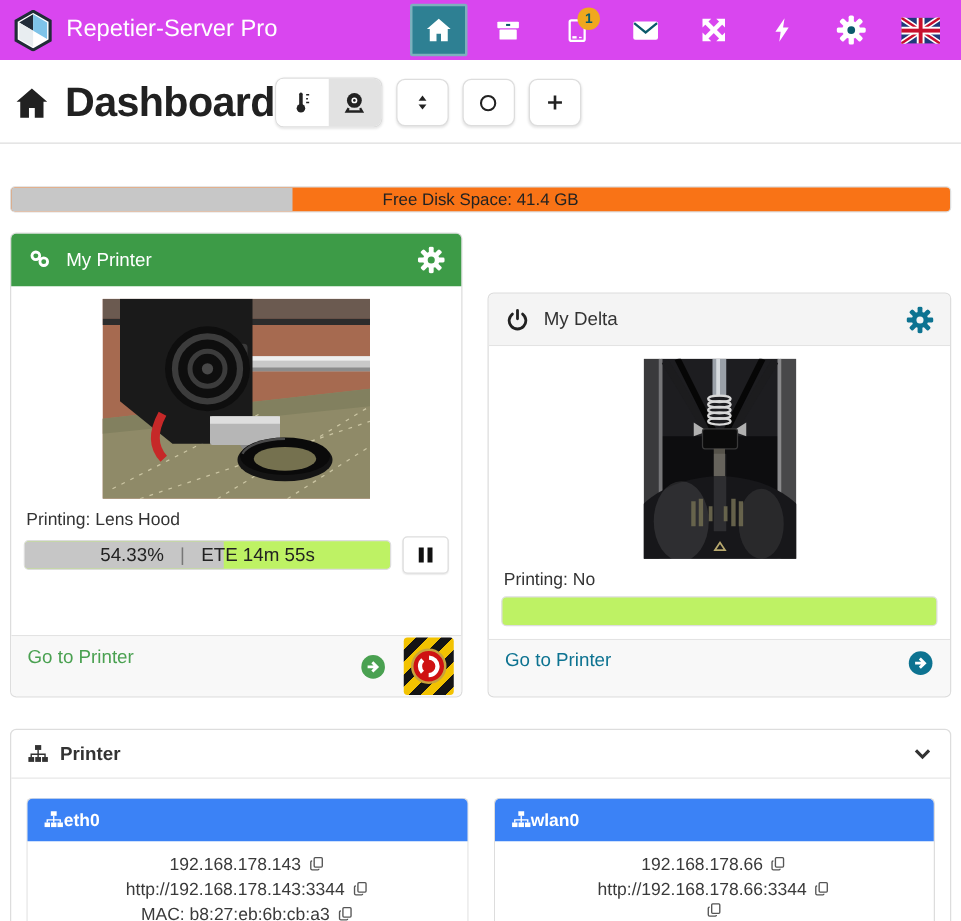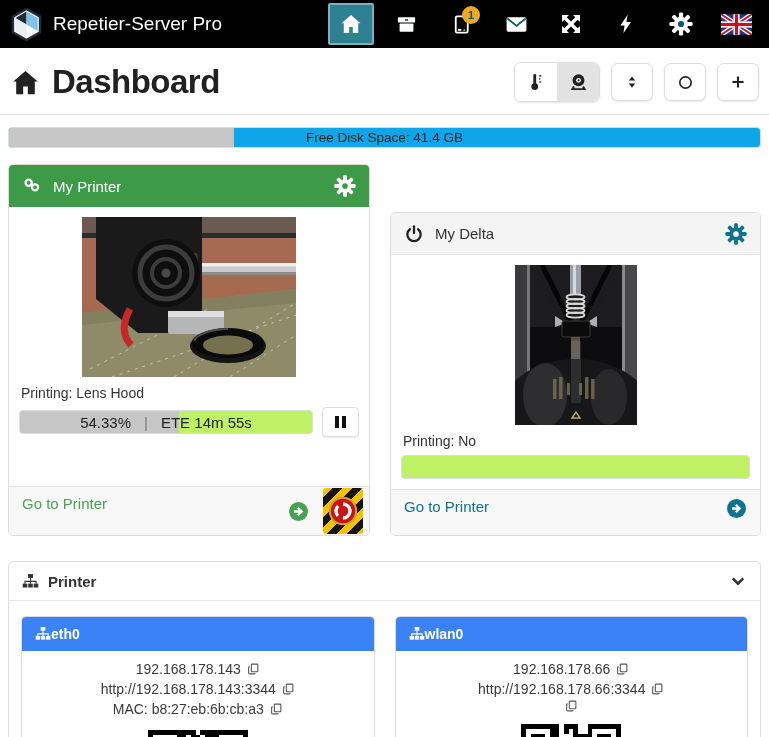--- a/index.html
+++ b/index.html
@@ -3,43 +3,43 @@
 <meta charset="utf-8">
 <style>
   * { box-sizing: border-box; }
   html,body { margin:0; padding:0; }
   body {
     width:769px; height:737px; overflow:hidden;
     font-family:"Liberation Sans", sans-serif;
     background:#fff; color:#222;
   }
   
-  .navbar { height:48px; background:#000000; display:flex; padding:16px 10px; }
+  .navbar { height:48px; background:#d946ef; display:flex; padding:16px 10px; }
   .brand { display:flex; align-items:center; gap:10px; }
   .brand-title { color:#fff; font-size:19px; font-weight:500; white-space:nowrap; }
   .nav-icons { margin-left:auto; display:flex; align-items:center; gap:9px; height:100%; }
   .nav-btn { width:46px; height:42px; display:flex; align-items:center; justify-content:center;
              position:relative; border:2px solid transparent; border-radius:2px; cursor:pointer; }
   .nav-btn.active { background:#2e8093; border-color:#7db0bd; }
   .badge { position:absolute; top:1px; right:2px; width:18px; height:18px; border-radius:50%;
            background:#f0a81e; color:#0b5a6b; font-size:11px; font-weight:bold;
            display:flex; align-items:center; justify-content:center; }
   
-  .page-head { display:flex; align-items:center; justify-content:space-between; padding:14px 10px 8px; }
+  .page-head { display:flex; align-items:center; padding:14px 10px 8px; }
   .title-wrap { display:flex; align-items:center; gap:11px; }
   .title-wrap h1 { font-size:33px; margin:0; color:#212121; font-weight:700; letter-spacing:-.5px; }
   .head-buttons { display:flex; gap:11px; align-items:center; }
   .hbtn { height:38px; min-width:42px; background:#fff; border:1px solid #ddd; border-radius:7px;
           box-shadow:0 1px 2px rgba(0,0,0,.10); display:flex; align-items:center; justify-content:center; cursor:pointer; }
   .btn-group { display:flex; border:1px solid #ddd; border-radius:7px; box-shadow:0 1px 2px rgba(0,0,0,.10); overflow:hidden; }
   .btn-group .hbtn { border:none; border-radius:0; box-shadow:none; }
   .hbtn.active { background:#e2e2e2; }
   .divider { border:none; border-top:1px solid #ddd; margin:4px 0 0; }
   
-  .disk { margin:12px 8px 0; position:relative; height:21px; background:#0ea5e9;
+  .disk { margin:34px 8px 0; position:relative; height:21px; background:#f97316;
           border:1px solid #ddd; border-radius:4px; overflow:hidden; }
   .disk-fill { position:absolute; left:0; top:0; bottom:0; background:#c7c7c7; }
   .disk-label { position:absolute; inset:0; display:flex; align-items:center; justify-content:center;
                 font-size:13.5px; color:#222; }
   
   .printer-row { display:flex; gap:20px; margin:16px 8px 0; align-items:stretch; }
   .pcard { border:1px solid #ddd; border-radius:5px; display:flex; flex-direction:column; background:#fff; }
   .pcard.first { width:362px; flex:none; }
   .pcard.second { flex:1;margin-top:48px; }
   .pcard-head { height:42px; display:flex; align-items:center; gap:11px; padding:0 13px;

